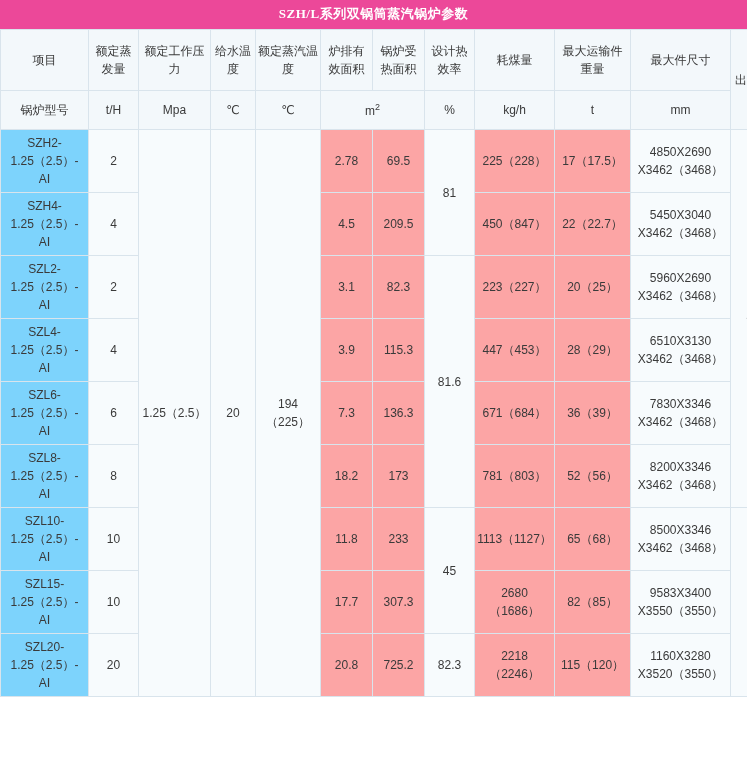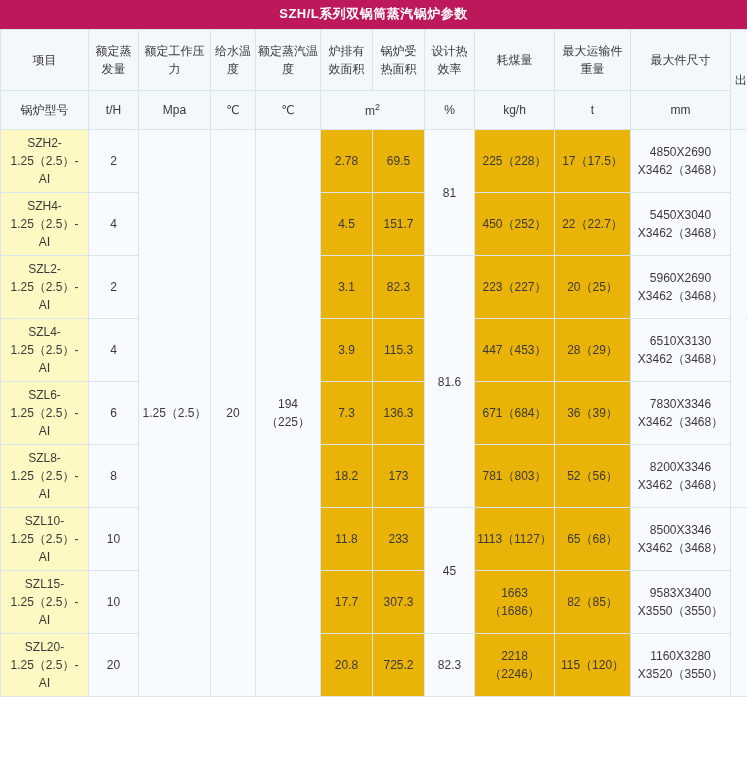--- a/index.html
+++ b/index.html
@@ -11,27 +11,28 @@
     font-family: "Liberation Sans", "DejaVu Sans", sans-serif;
     font-size: 12px;
     color: #333333;
     width: 747px;
   }
   .sheet {
     width: 747px;
     box-sizing: border-box;
   }
   .title-bar {
-    background: #be185d;
+    background: #ec4899;
     color: #ffffff;
     font-size: 13px;
     font-weight: bold;
     text-align: center;
     padding: 5px 0 6px 0;
     letter-spacing: 0.5px;
+    font-family: Liberation Serif, serif;
   }
   table.spec {
     border-collapse: collapse;
     width: 747px;
     table-layout: fixed;
   }
   table.spec td, table.spec th {
     border: 1px solid #d9e4ec;
     text-align: center;
     vertical-align: middle;
@@ -47,27 +48,27 @@
     font-size: 12px;
     color: #333333;
   }
   .unit-row td {
     background: #f3f8fb;
     height: 30px;
     font-size: 12px;
     color: #444444;
   }
   .model-cell {
-    background: #fef9c3;
+    background: #7dd3fc;
     line-height: 1.9;
     font-size: 12px;
     padding: 6px 2px;
   }
   .data-cell {
-    background: #eab308;
+    background: #fca5a5;
   }
   .shade {
     background: #f7fbfd;
   }
   .two-line {
     line-height: 1.9;
   }
   .sup {
     font-size: 9px;
     vertical-align: super;
@@ -155,22 +156,22 @@
     </tr>
 
     <tr>
       <td class="model-cell">
         <div>SZH4-</div>
         <div>1.25（2.5）-</div>
         <div>AⅠ</div>
       </td>
       <td class="shade">4</td>
       <td class="data-cell">4.5</td>
-      <td class="data-cell">151.7</td>
-      <td class="data-cell">450（252）</td>
+      <td class="data-cell">209.5</td>
+      <td class="data-cell">450（847）</td>
       <td class="data-cell">22（22.7）</td>
       <td class="shade two-line">
         <div>5450X3040</div>
         <div>X3462（3468）</div>
       </td>
     </tr>
 
     <tr>
       <td class="model-cell">
         <div>SZL2-</div>
@@ -261,21 +262,21 @@
 
     <tr>
       <td class="model-cell">
         <div>SZL15-</div>
         <div>1.25（2.5）-</div>
         <div>AⅠ</div>
       </td>
       <td class="shade">10</td>
       <td class="data-cell">17.7</td>
       <td class="data-cell">307.3</td>
-      <td class="data-cell">1663（1686）</td>
+      <td class="data-cell">2680（1686）</td>
       <td class="data-cell">82（85）</td>
       <td class="shade two-line">
         <div>9583X3400</div>
         <div>X3550（3550）</div>
       </td>
     </tr>
 
     <tr>
       <td class="model-cell">
         <div>SZL20-</div>

